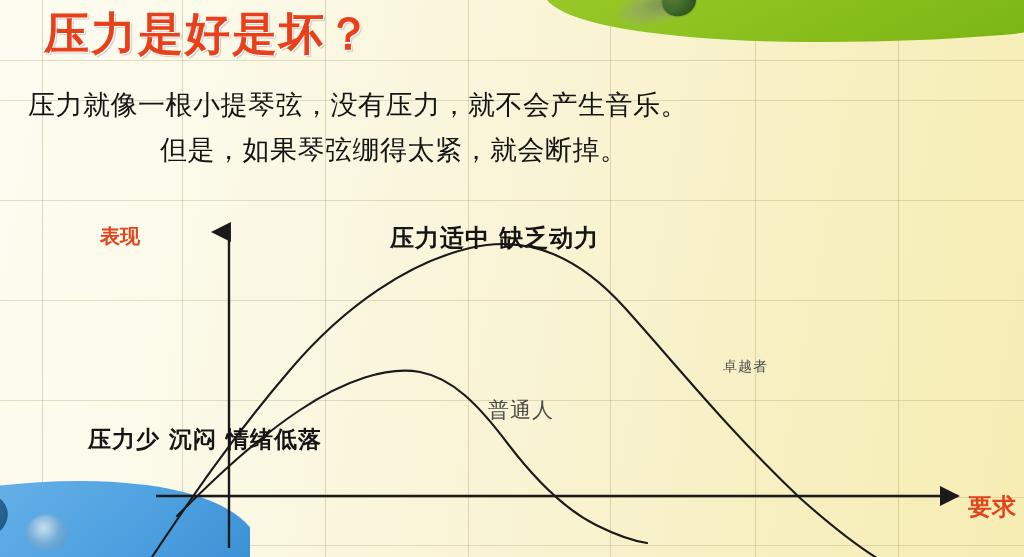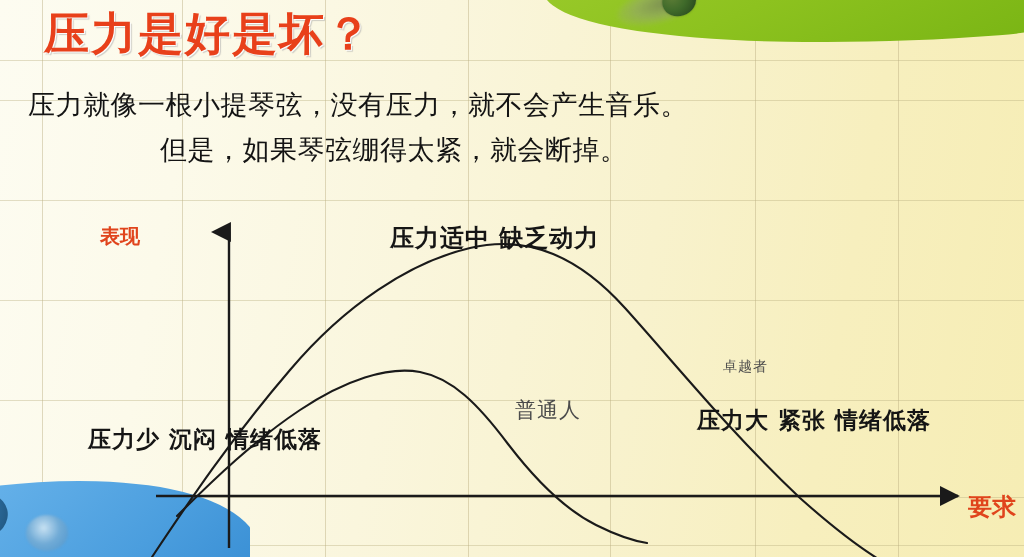--- a/index.html
+++ b/index.html
@@ -240,21 +240,21 @@
     letter-spacing: 1px;
   }
   .lbl-high {
     left: 697px; top: 405px;
     color: #151515;
     font-weight: bold;
     font-size: 23px;
     letter-spacing: 1px;
   }
   .lbl-average {
-    left: 515px; top: 396px;
+    left: 488px; top: 396px;
     color: #4c4c4c;
     font-weight: normal;
     font-size: 21px;
     letter-spacing: 1px;
   }
   .lbl-excellent {
     left: 723px; top: 358px;
     color: #4c4c4c;
     font-weight: normal;
     font-size: 14px;
@@ -334,20 +334,19 @@
     </svg>
 
     <div class="chart-label lbl-axis-y">表现</div>
 
     <div class="chart-label lbl-axis-x">要求</div>
 
     <div class="chart-label lbl-peak">压力适中  缺乏动力</div>
 
     <div class="chart-label lbl-low">压力少 沉闷 情绪低落</div>
 
-    <div class="chart-label lbl-high">压力大 紧张 情绪低落</div>
 
     <div class="chart-label lbl-average">普通人</div>
 
     <div class="chart-label lbl-excellent">卓越者</div>
   </div>
 
 </div>
 
 </body></html>

